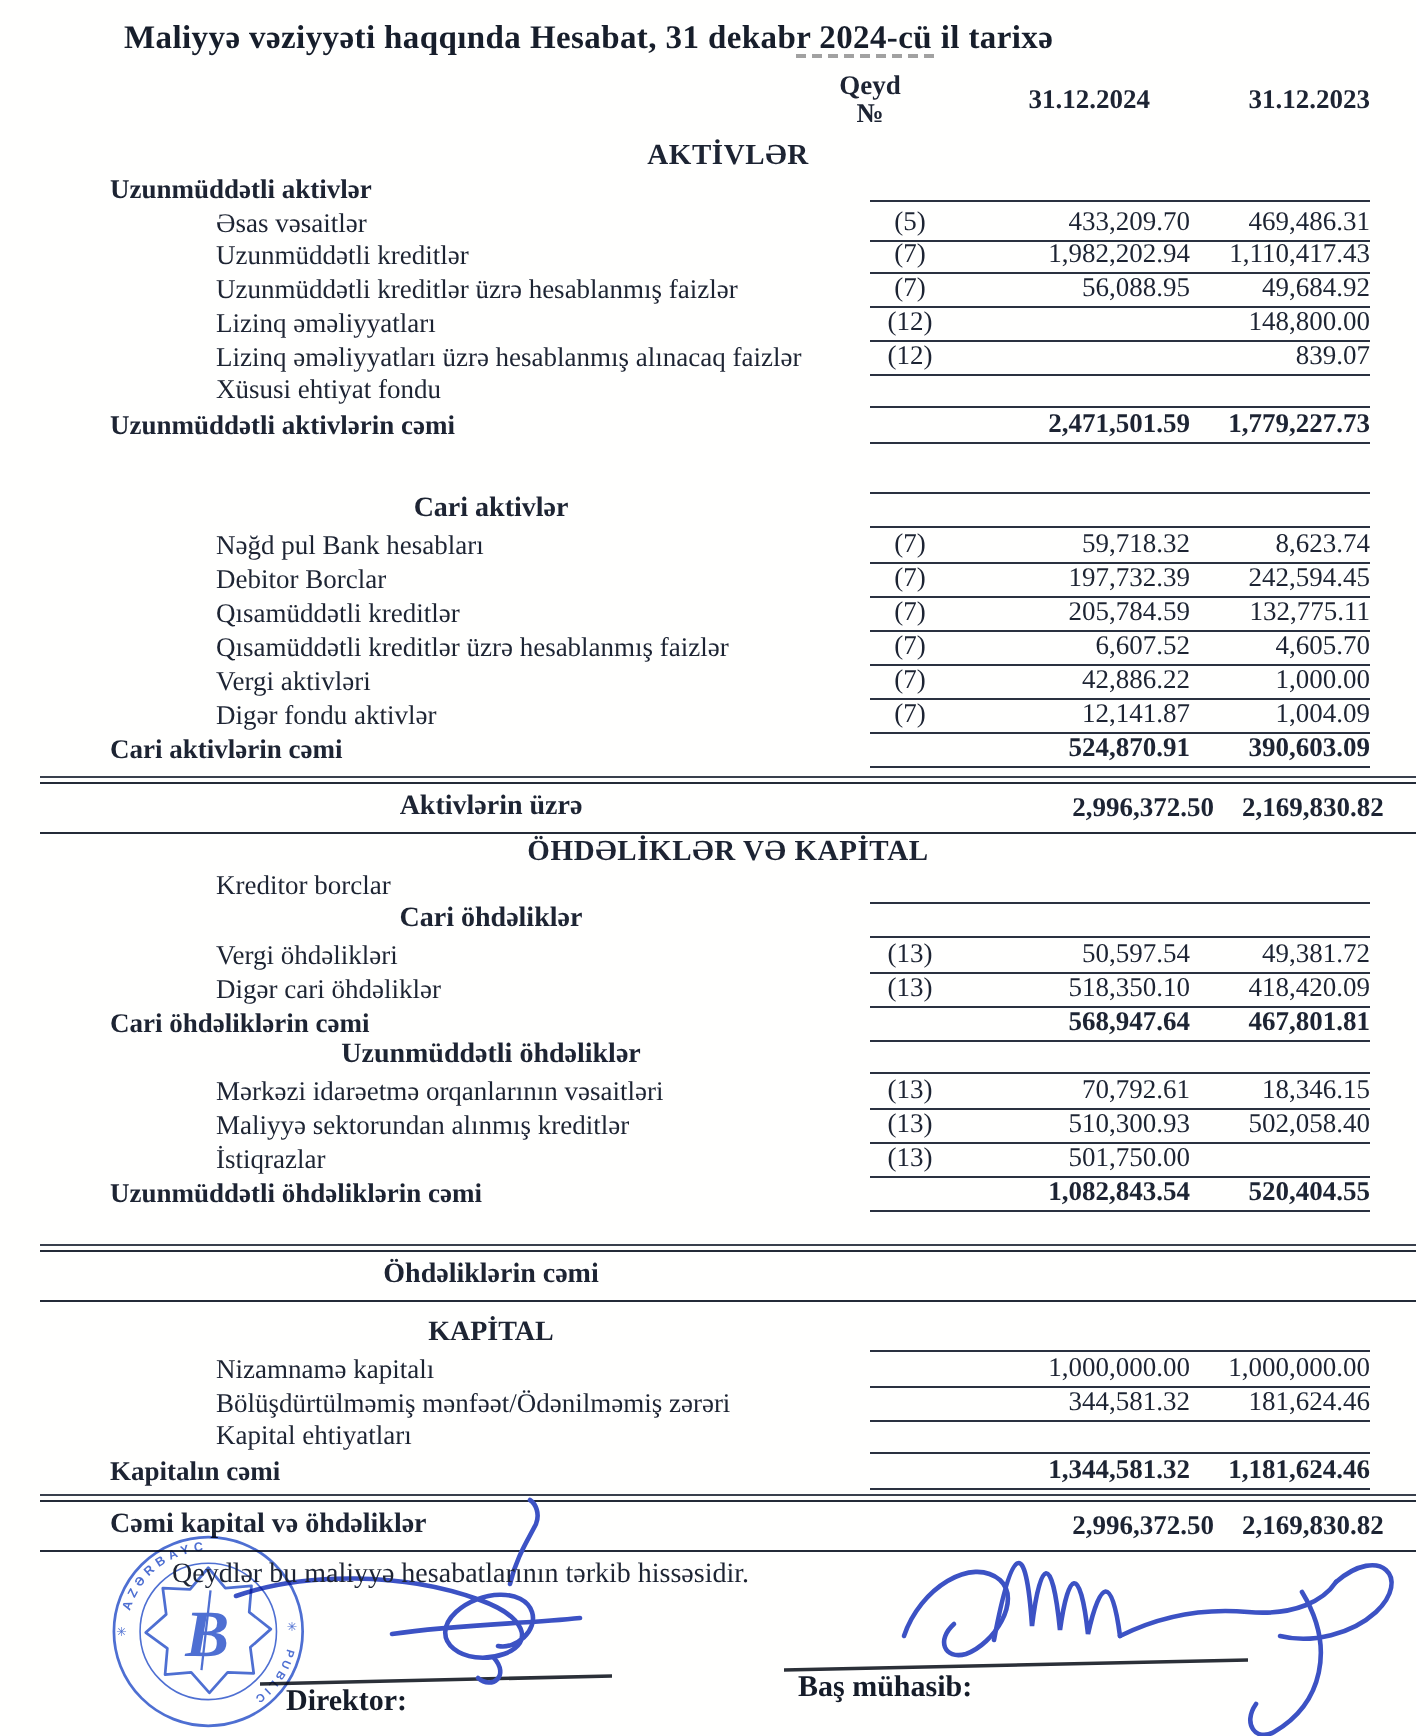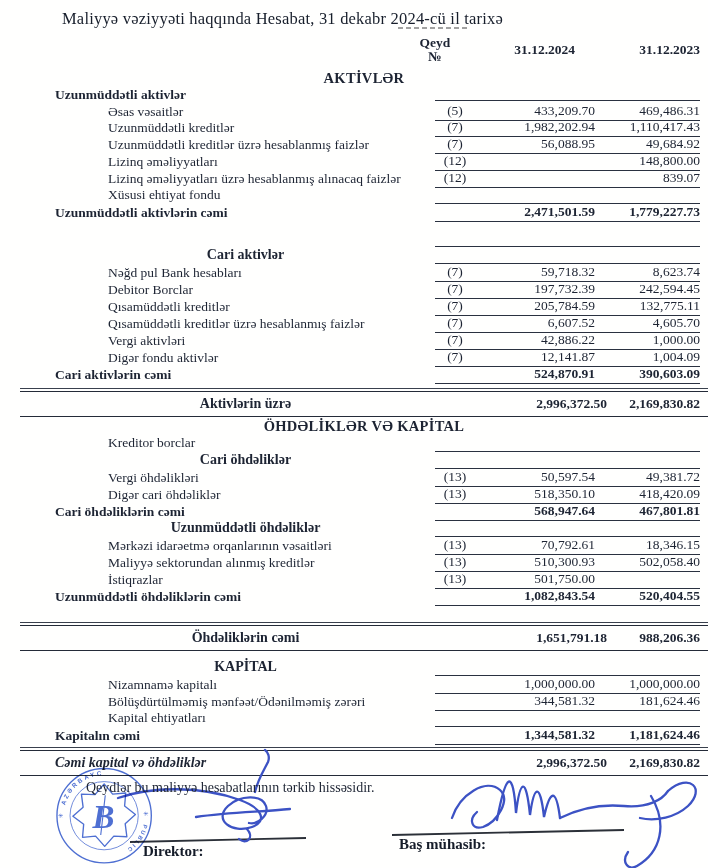--- a/index.html
+++ b/index.html
@@ -6,41 +6,41 @@
   .page{
     position:relative;
     width:708px;height:868px;
     background:#fffffe;
     overflow:hidden;
     font-family:"Liberation Serif","DejaVu Serif",serif;
     color:#1d2433;
   }
   .title{
     margin:9px 0 0 62px;
-    font-size:16.5px;font-weight:normal;color:#171e2b;
+    font-size:16.5px;font-weight:bold;color:#171e2b;
     letter-spacing:.2px;
   }
   
   .thead{
     display:grid;grid-template-columns:415px 1fr;
     margin-top:4px;height:34px;align-items:center;
   }
   .thead .nums{align-items:center;}
   .notehead{display:flex;flex-direction:column;align-items:center;justify-content:center;
     font-weight:bold;font-size:13.5px;line-height:14px;}
   .datehead{font-weight:bold;font-size:14px;text-align:right;}
   .artifact-line{
     position:absolute;left:398px;top:27px;width:70px;height:2px;
     background:repeating-linear-gradient(90deg,#555 0 5px,transparent 5px 8px);
     opacity:.55;
   }
   
   .rows{margin-top:2px;padding-left:20px;}
   .row{display:grid;grid-template-columns:415px 1fr;align-items:end;}
-  .nums{display:grid;grid-template-columns:40px 122px 1fr;margin-right:8px;align-items:end;height:100%;}
+  .nums{display:grid;grid-template-columns:40px 122px 1fr;margin-right:23px;align-items:end;height:100%;}
   .cell{font-size:13.5px;line-height:16px;padding-bottom:1px;}
   .label{padding-left:88px;}
   .note{text-align:center;}
   .v2024{text-align:right;padding-right:2px;}
   .v2023{text-align:right;}
   
   .item{height:17px;}
   .subsection{height:15px;}
   .subsection .label{padding-left:35px;font-weight:bold;}
   .section-page{height:18px;grid-template-columns:1fr 0;}
@@ -49,21 +49,21 @@
   .section-col .label{text-align:center;padding-left:36px;font-weight:bold;font-size:14px;}
   .total{height:17px;}
   .total .label{padding-left:35px;font-weight:bold;}
   .total .cell{font-weight:bold;}
   .grand{height:24px;align-items:center;position:relative;
     border-top:1.7px solid #242b38;border-bottom:1.7px solid #242b38;}
   .grand .nums{align-items:center;gap:12px;}
   .grand::after{content:"";position:absolute;left:0;right:0;top:-4px;border-top:1.3px solid #39404d;}
   .grand .cell{font-weight:bold;}
   .grand-center .label{text-align:center;padding-left:36px;font-size:14px;}
-  .grand-left .label{padding-left:35px;font-size:14px;font-style:italic;}
+  .grand-left .label{padding-left:35px;font-size:14px;}
   .spacer-lg{height:26px;} .spacer-md{height:20px;} .spacer-sm{height:8px;} .spacer-xs{height:6px;}
   
   .rule-bottom .nums{border-bottom:1.4px solid #2a3140;}
   .rule-top .nums{border-top:1.4px solid #2a3140;}
   .footnote{
     margin:4px 0 0 86px;font-size:14px;position:relative;z-index:3;
   }
   
   .sigzone{position:absolute;left:0;top:740px;width:616px;height:128px;}
   .sig-svg{position:absolute;left:0;top:0;pointer-events:none;}
@@ -337,25 +337,20 @@
       <div class="row spacer-md">
         <div class="cell label"></div>
         <div class="nums">
           <div class="cell note"></div>
           <div class="cell v2024"></div>
           <div class="cell v2023"></div>
         </div>
       </div>
       <div class="row grand grand-center">
         <div class="cell label">Öhdəliklərin cəmi</div>
-        <div class="nums">
-          <div class="cell note"></div>
-          <div class="cell v2024">1,651,791.18</div>
-          <div class="cell v2023">988,206.36</div>
-        </div>
       </div>
       <div class="row spacer-sm">
         <div class="cell label"></div>
         <div class="nums">
           <div class="cell note"></div>
           <div class="cell v2024"></div>
           <div class="cell v2023"></div>
         </div>
       </div>
       <div class="row section-col rule-bottom">

